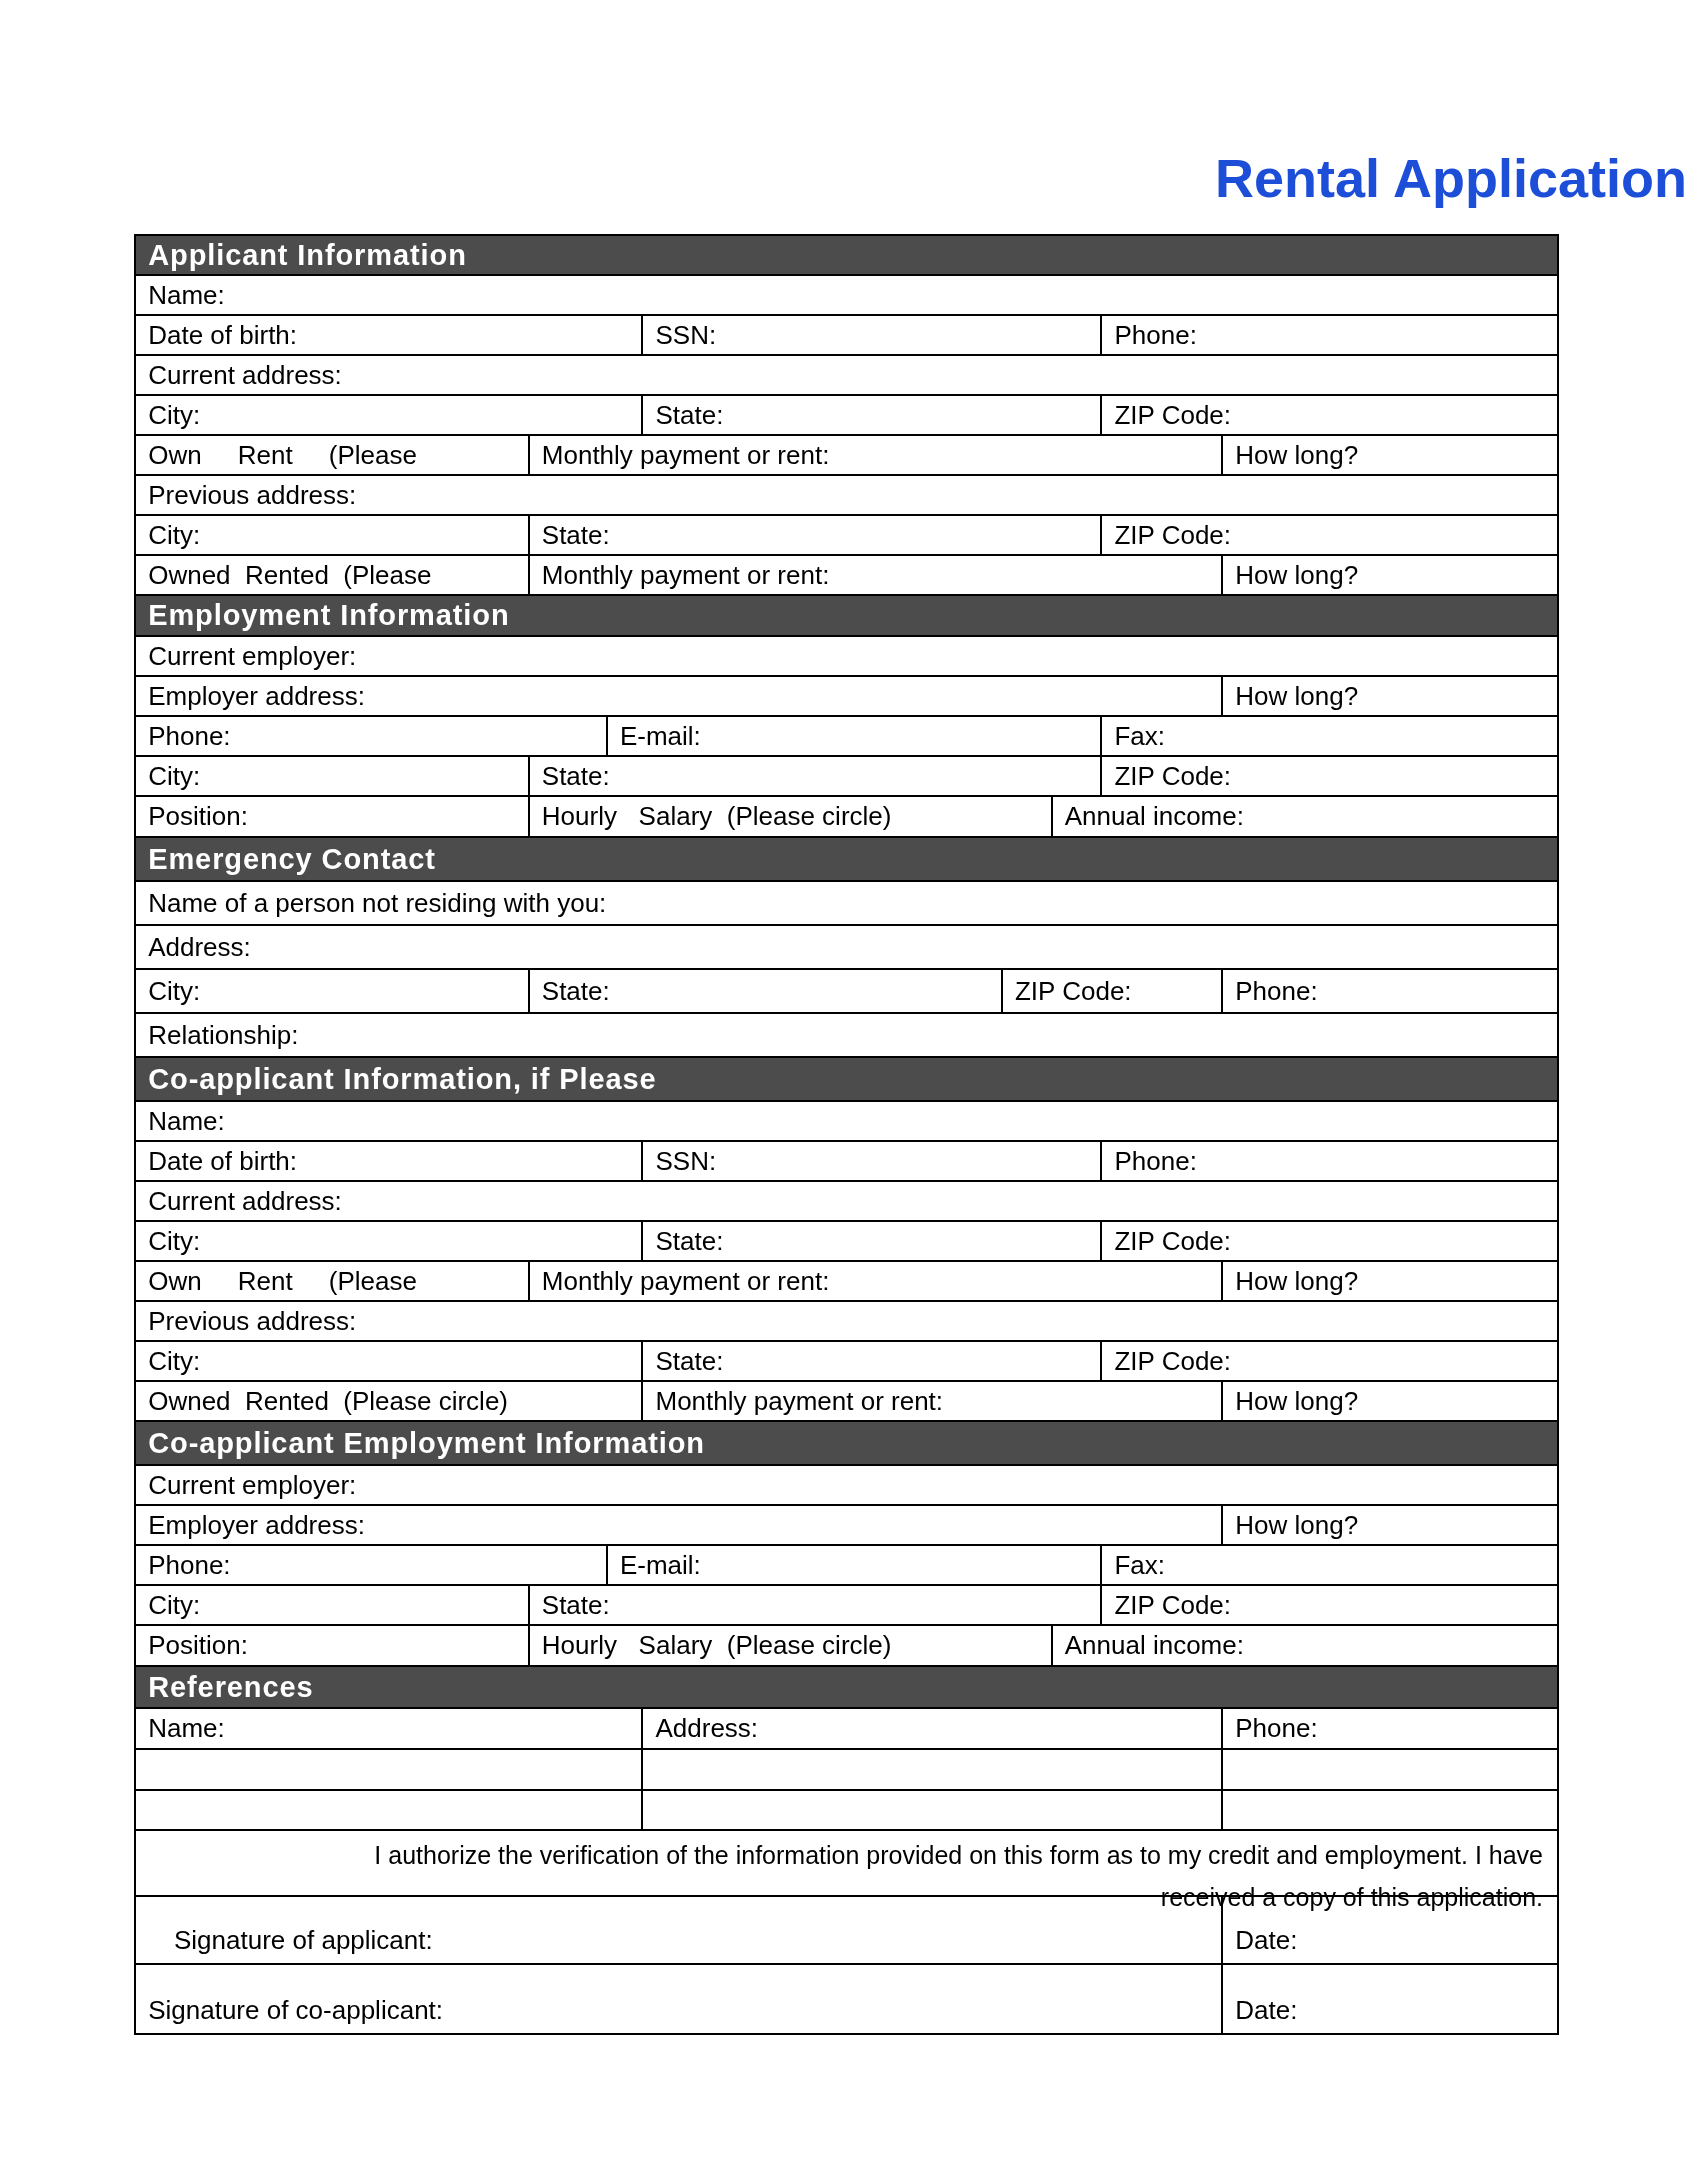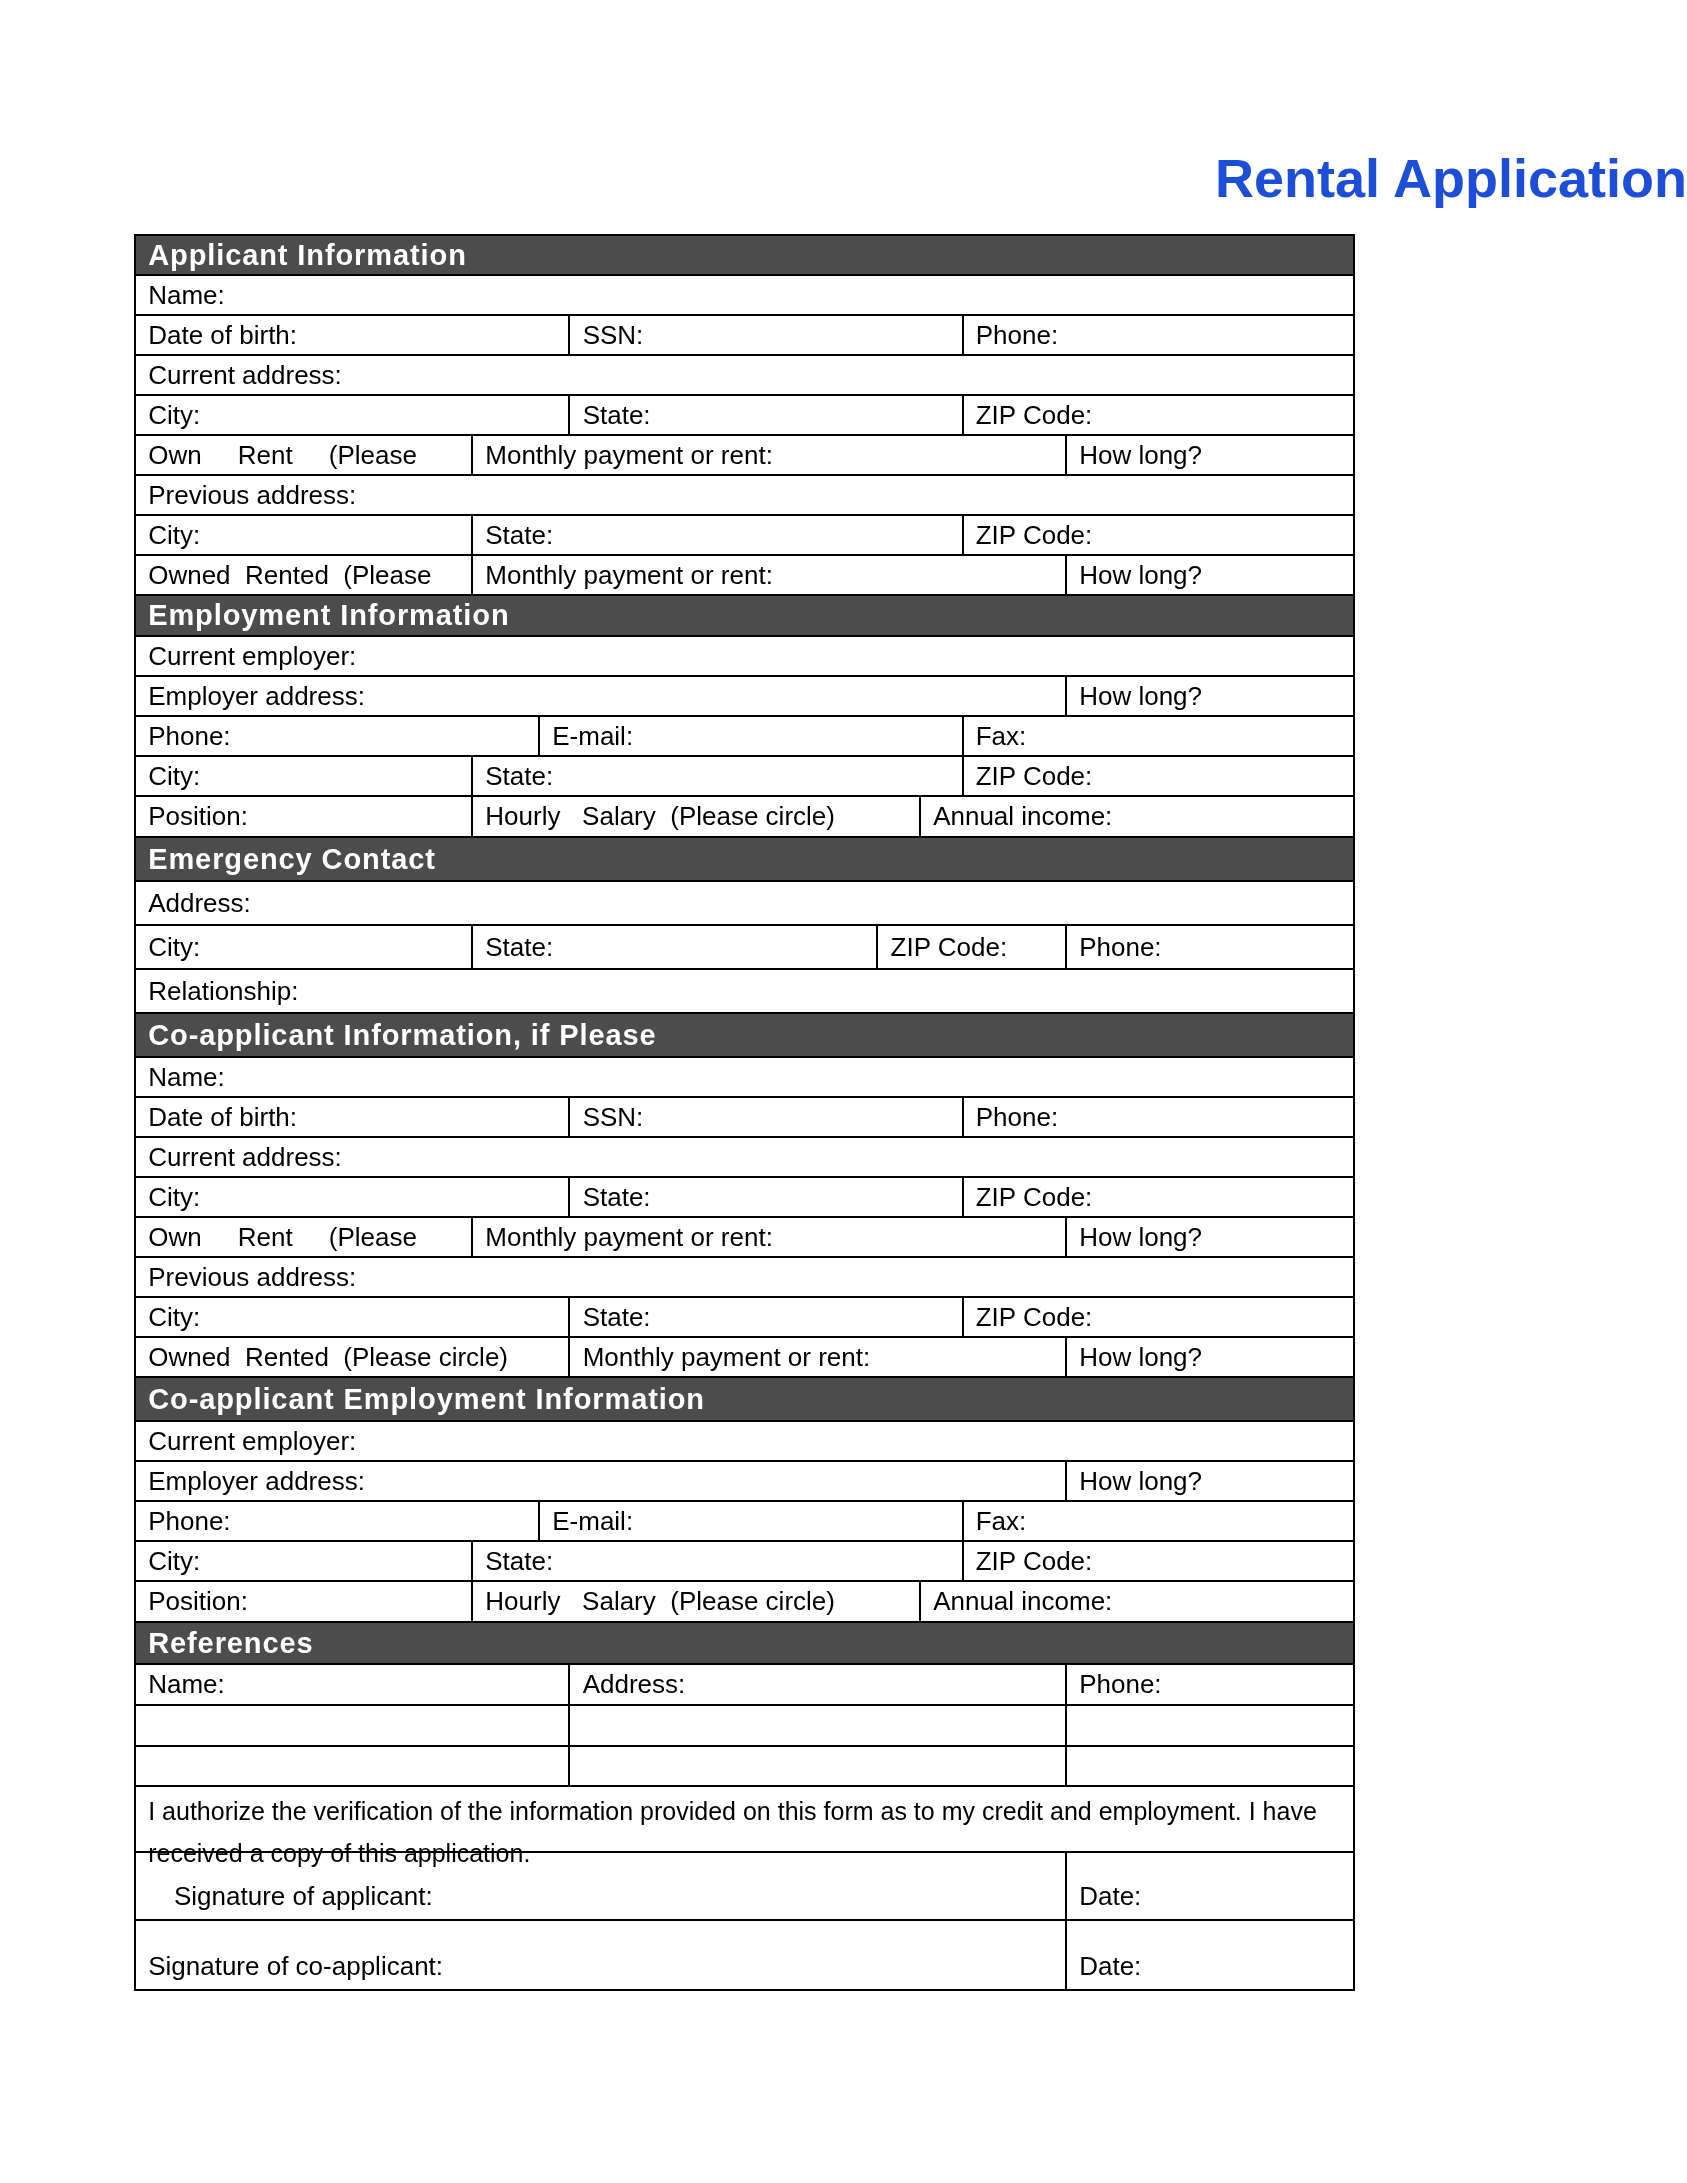--- a/index.html
+++ b/index.html
@@ -20,24 +20,25 @@
     font-size:54px;
     font-weight:bold;
     color:#1d4ed8;
     letter-spacing:0px;
     margin:0;
   }
   .form-table{
     position:absolute;
     left:134px;
     top:234px;
-    width:1221px;
+    width:1425px;
     border:2.6px solid #000000;
     box-sizing:border-box;
     background:#4c1d95;
+    text-align:right;
   }
   .section-header{
     background:#4c4c4c;
     display:flex;
     align-items:center;
     padding-left:12.2px;
     border-bottom:2.6px solid #000000;
     box-sizing:border-box;
   }
   .section-title{
@@ -211,20 +212,25 @@
         </div>
         <div class="cell grow">
           <span class="label">Annual income:</span>
         </div>
       </div>
       <div class="section-header" style="height: 44px;">
         <span class="section-title">Emergency Contact</span>
       </div>
       <div class="row" style="height: 44px;">
         <div class="cell grow">
+          <span class="label">Name of a person not residing with you:</span>
+        </div>
+      </div>
+      <div class="row" style="height: 44px;">
+        <div class="cell grow">
           <span class="label">Address:</span>
         </div>
       </div>
       <div class="row" style="height: 44px;">
         <div class="cell" style="width: 27.7%;">
           <span class="label">City:</span>
         </div>
         <div class="cell" style="width: 33.3%;">
           <span class="label">State:</span>
         </div>

